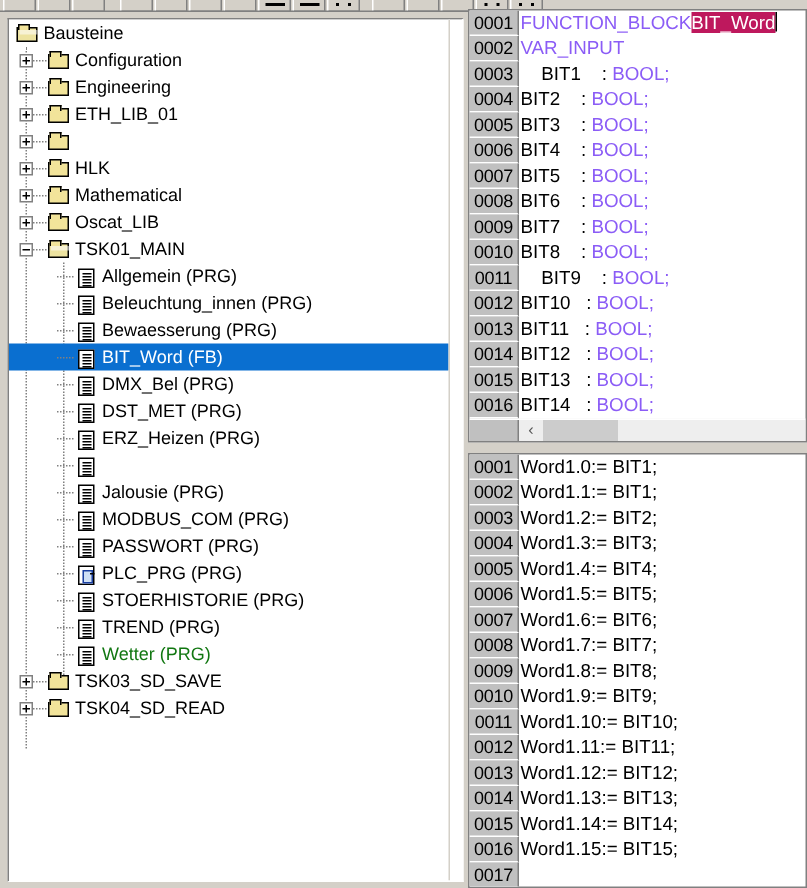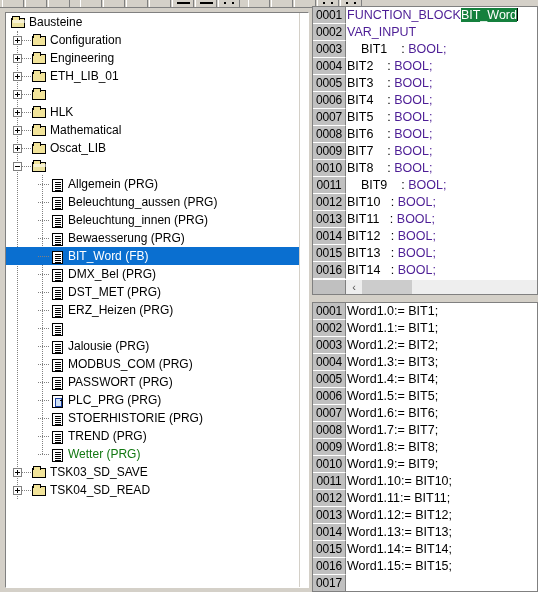--- a/index.html
+++ b/index.html
@@ -174,22 +174,22 @@
   }
   .codetext {
     flex: 1 1 auto;
     font-family: "Liberation Sans", sans-serif;
     font-size: 12.5px;
     color: #000000;
     white-space: pre;
     padding-left: 1px;
     overflow: hidden;
   }
-  .kw { color: #4c1d95; }
-  .sel { background: #15803d; color: #ffffff; }
+  .kw { color: #8b5cf6; }
+  .sel { background: #be185d; color: #ffffff; }
   .caret {
     display: inline-block; width: 1px; height: 13px;
     background: #000; vertical-align: -2px;
   }
 
   
   .hscroll {
     position: absolute; left: 0; bottom: 0;
     width: 100%; height: 15px;
     display: flex;
@@ -329,48 +329,35 @@
           </span>
           <span class="tree-label">Oscat_LIB</span>
         </div>
         <div class="tree-row">
           <span class="indent" style="width: 7px;"></span>
           <span class="exp"></span>
           <span class="dots"></span>
           <span class="ico">
             <span class="folder open"></span>
           </span>
+          <span class="tree-label">TSK01_MAIN</span>
         </div>
         <div class="tree-row">
           <span class="indent" style="width: 32px;"></span>
           <span class="dots" style="width: 11px;"></span>
           <span class="ico">
             <span class="doc">
               <span class="ln"></span>
               <span class="ln"></span>
               <span class="ln"></span>
               <span class="ln"></span>
               <span class="ln"></span>
             </span>
           </span>
           <span class="tree-label">Allgemein (PRG)</span>
-        </div>
-        <div class="tree-row">
-          <span class="indent" style="width: 32px;"></span>
-          <span class="dots" style="width: 11px;"></span>
-          <span class="ico">
-            <span class="doc">
-              <span class="ln"></span>
-              <span class="ln"></span>
-              <span class="ln"></span>
-              <span class="ln"></span>
-              <span class="ln"></span>
-            </span>
-          </span>
-          <span class="tree-label">Beleuchtung_aussen (PRG)</span>
         </div>
         <div class="tree-row">
           <span class="indent" style="width: 32px;"></span>
           <span class="dots" style="width: 11px;"></span>
           <span class="ico">
             <span class="doc">
               <span class="ln"></span>
               <span class="ln"></span>
               <span class="ln"></span>
               <span class="ln"></span>

